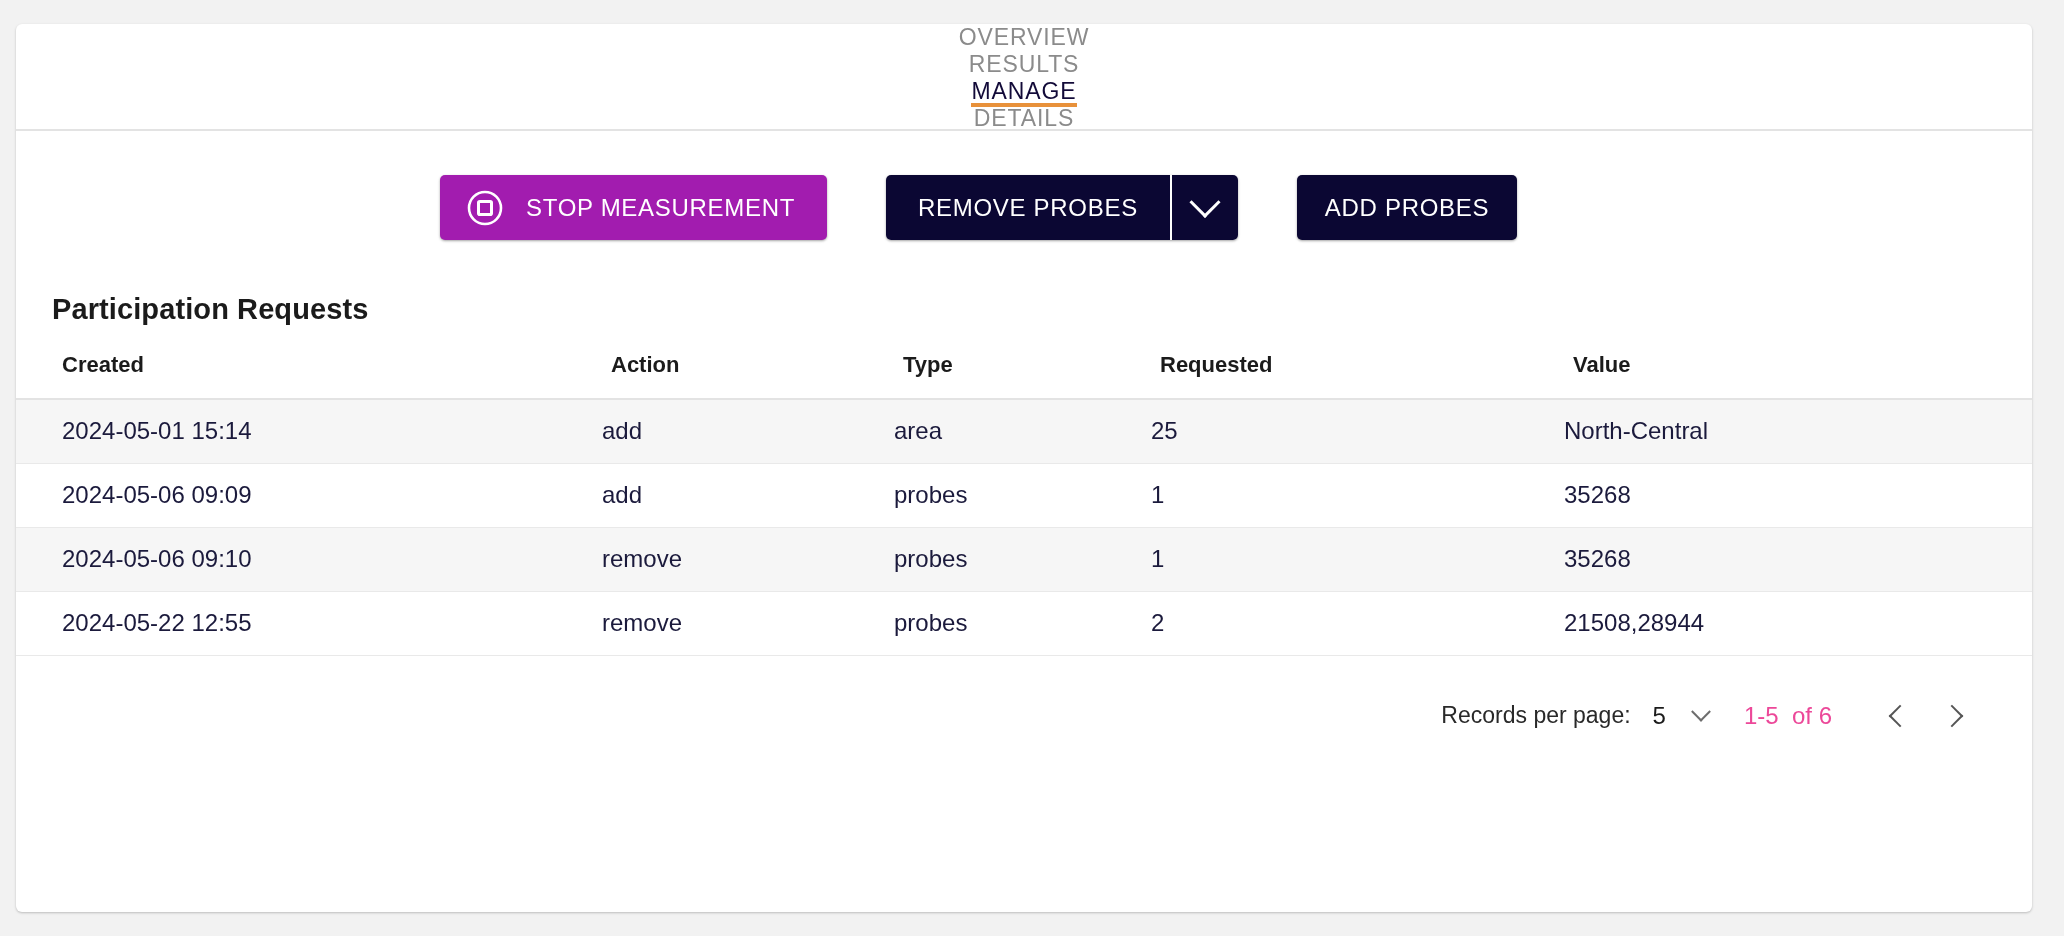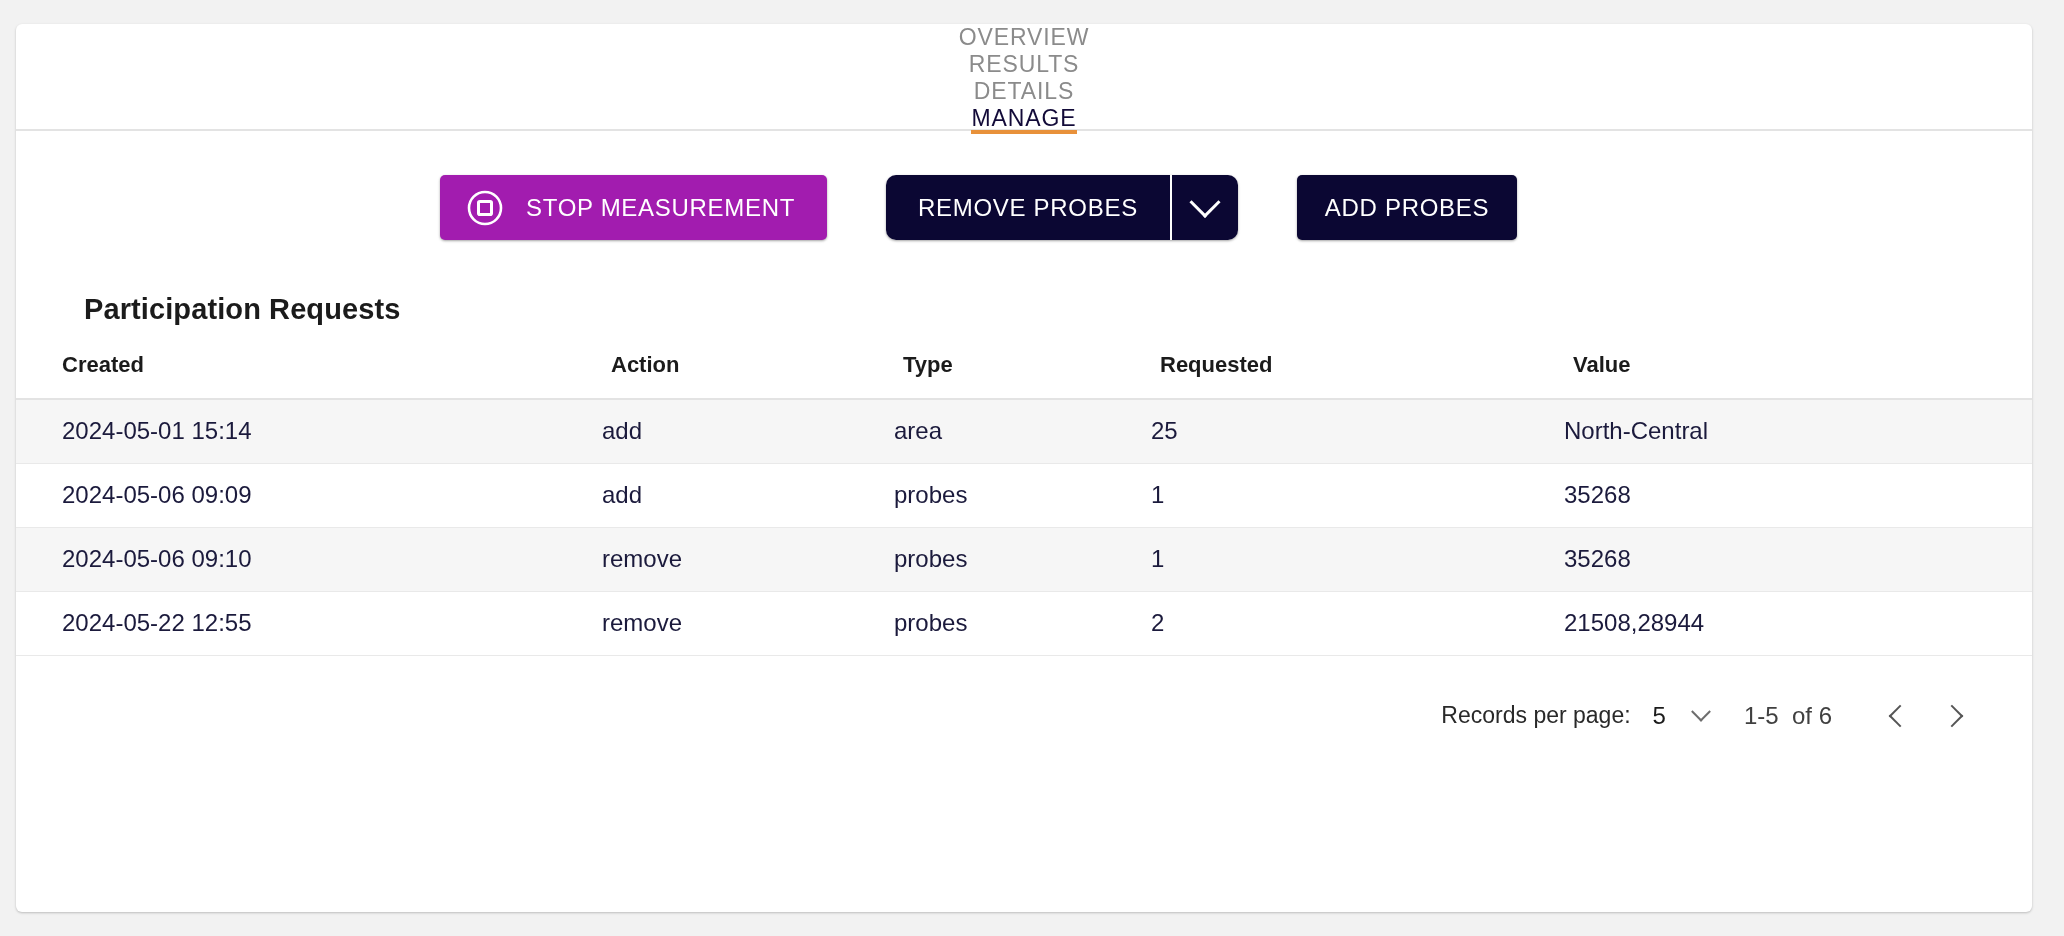--- a/index.html
+++ b/index.html
@@ -97,21 +97,21 @@
     background: #a21caf;
     padding: 0 32px 0 26px;
     gap: 22px;
   }
   .btn-dark {
     background: #0b0733;
   }
   .split {
     display: inline-flex;
     align-items: stretch;
-    border-radius: 10px;
+    border-radius: 5px;
     overflow: hidden;
     box-shadow: 0 1px 3px rgba(0,0,0,0.22), 0 1px 2px rgba(0,0,0,0.16);
     height: 65px;
   }
   .split .btn {
     box-shadow: none;
     border-radius: 0;
   }
   .split .btn-main { padding: 0 32px; }
   .split .divider {
@@ -127,21 +127,21 @@
     display: inline-block;
     width: 22px; height: 22px;
     border-right: 3px solid #ffffff;
     border-bottom: 3px solid #ffffff;
     transform: rotate(45deg) translate(-4px,-4px);
   }
   .stop-icon { flex: 0 0 auto; line-height: 0; }
 
   
   .section-title {
-    margin: 53px 0 0 68px;
+    margin: 53px 0 0 36px;
     font-size: 29px;
     font-weight: bold;
     color: #1b1b1b;
     letter-spacing: 0.1px;
   }
 
   
   .table {
     width: 100%;
     margin-top: 26px;
@@ -194,21 +194,21 @@
     margin-right: 36px;
   }
   .rpp-value { font-size: 24px; color: #1b1b1b; }
   .caret-sm {
     display: inline-block;
     width: 14px; height: 14px;
     border-right: 2px solid #6d6d6d;
     border-bottom: 2px solid #6d6d6d;
     transform: rotate(45deg) translate(-3px,-3px);
   }
-  .range { font-size: 24px; color: #404040; margin-right: 42px; white-space: pre; }
+  .range { font-size: 24px; color: #ec4899; margin-right: 42px; white-space: pre; }
   .pg-btn {
     width: 52px; height: 52px;
     display: inline-flex;
     align-items: center;
     justify-content: center;
     cursor: pointer;
     background: none;
     border: none;
   }
   .arr {
@@ -226,25 +226,25 @@
 <div id="app">
   <div class="card">
 
     <div class="tabbar">
       <div class="tab">
         <span>OVERVIEW</span>
       </div>
       <div class="tab">
         <span>RESULTS</span>
       </div>
+      <div class="tab active">
+        <span>MANAGE</span>
+      </div>
       <div class="tab">
         <span>DETAILS</span>
-      </div>
-      <div class="tab active">
-        <span>MANAGE</span>
       </div>
     </div>
 
     <div class="actions">
 
       <button class="btn btn-stop">
         <span class="stop-icon">
           <svg width="38" height="38" viewBox="0 0 38 38" aria-hidden="true">
             <circle cx="19" cy="19" r="16" fill="none" stroke="#ffffff" stroke-width="2.6"></circle>
             <rect x="12.5" y="12.5" width="13" height="13" rx="1.3" fill="none" stroke="#ffffff" stroke-width="3"></rect>

